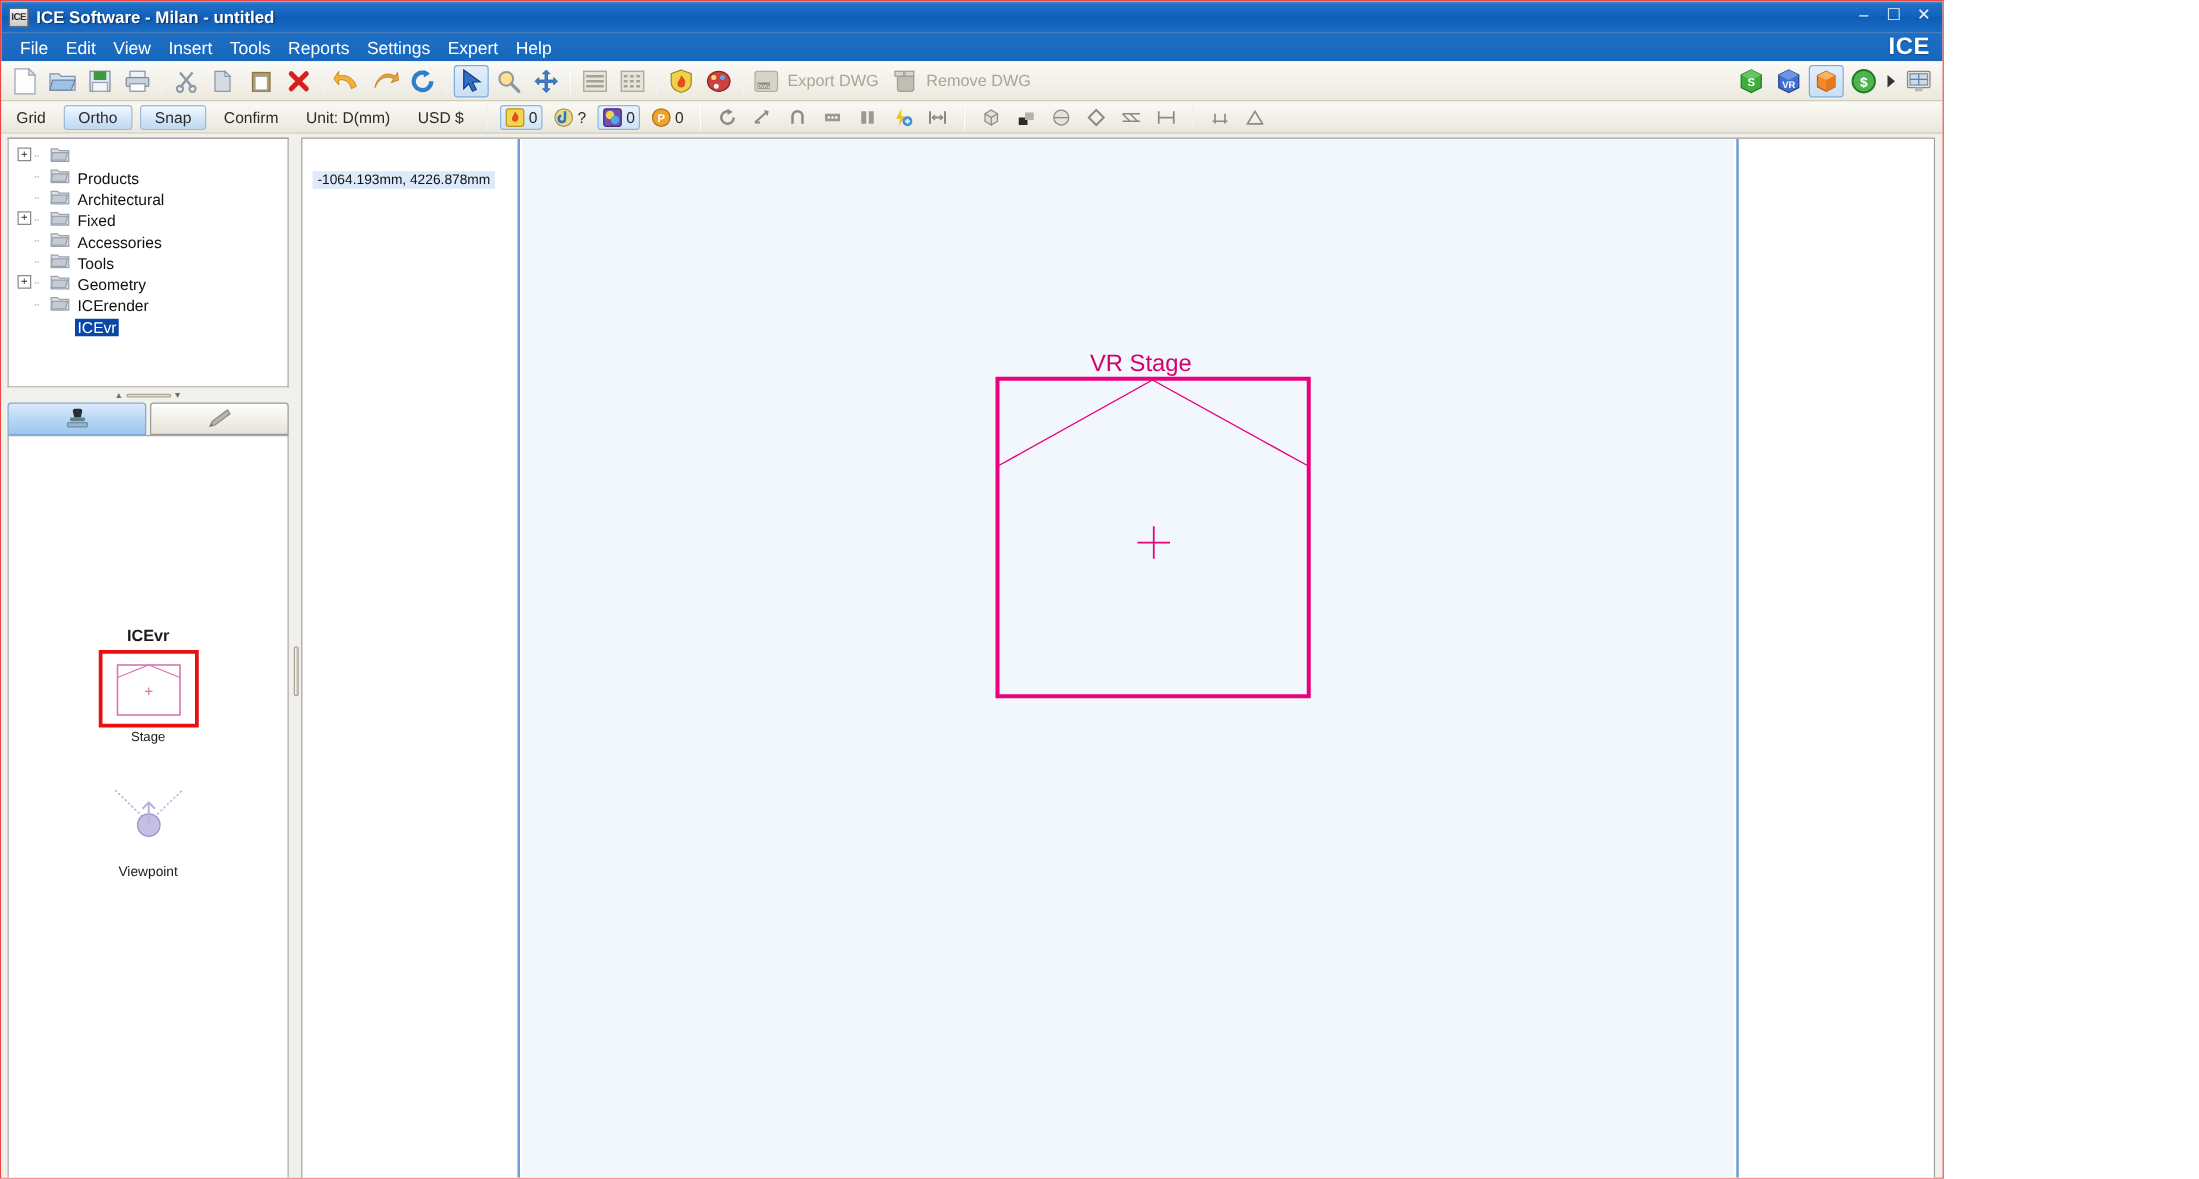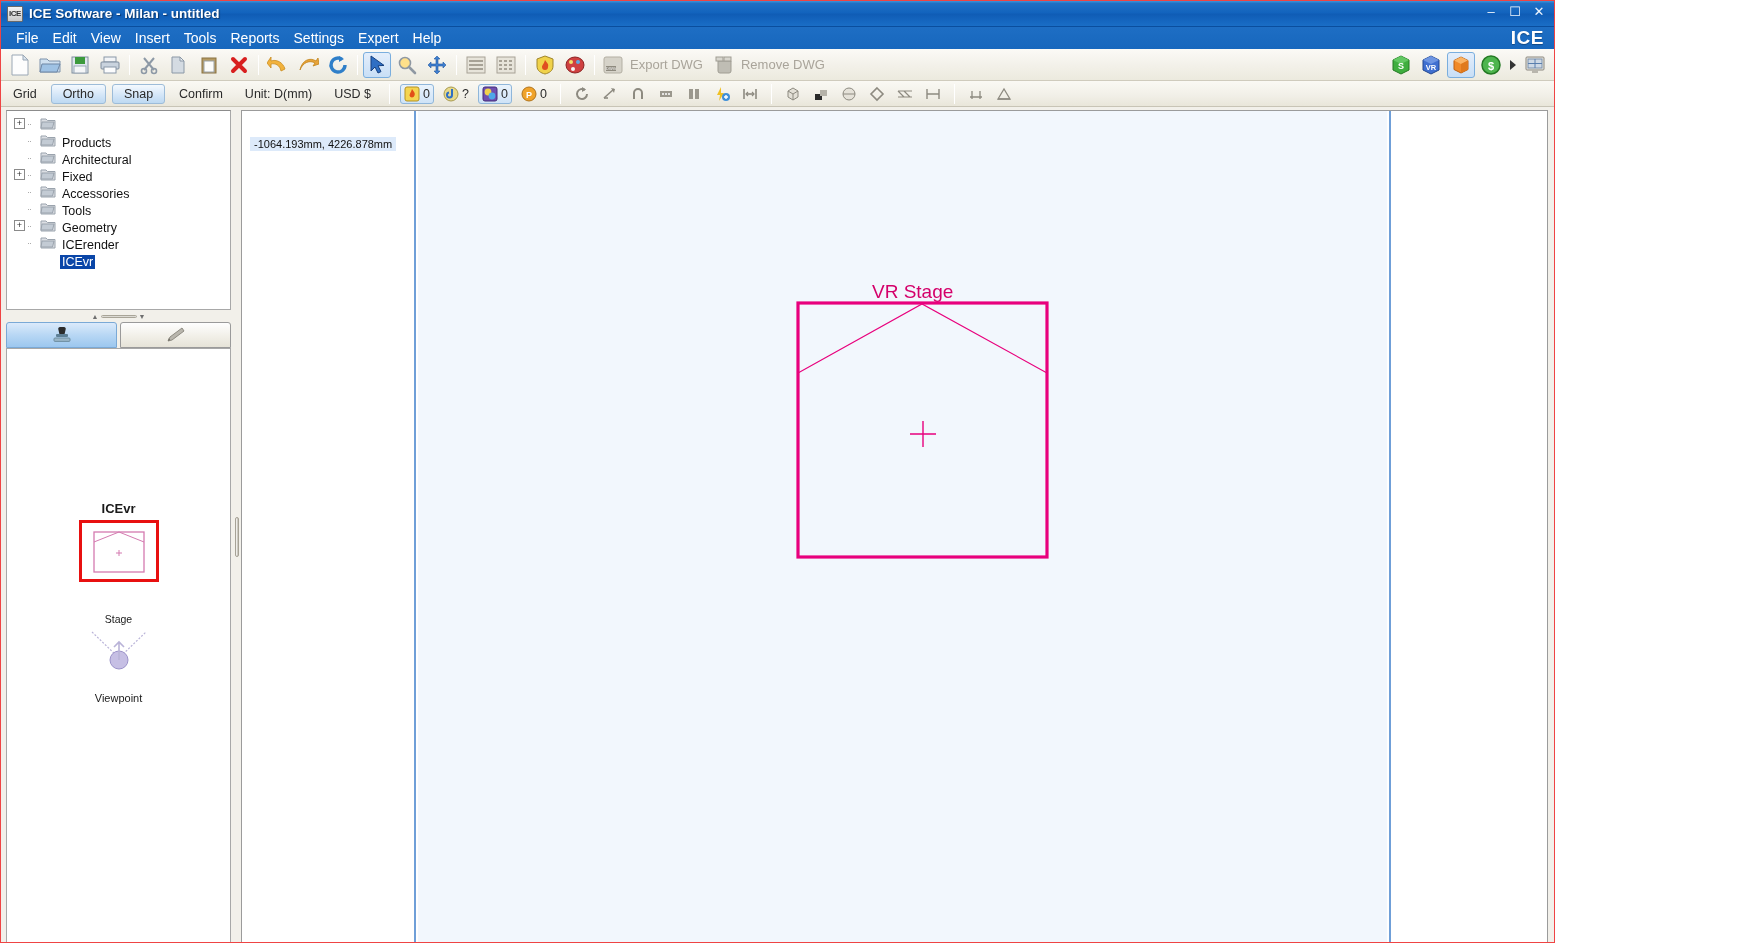--- a/index.html
+++ b/index.html
@@ -272,21 +272,21 @@
     color: #1a1a1a;
   }
   .lib-item {
     position: absolute;
     left: 50%;
     transform: translateX(-50%);
     width: 84px;
     display: flex; flex-direction: column; align-items: center;
     cursor: default;
   }
-  .lib-item.stage { top: 171px; gap: 29px; }
+  .lib-item.stage { top: 171px; }
   .lib-item.viewpoint { top: 271px; }
   .lib-thumb {
     width: 80px; height: 62px;
     display: flex; align-items: center; justify-content: center;
   }
   .lib-item.stage .lib-sel {
     border: 3px solid #e81010;
     padding: 2px;
   }
   .lib-caption {

